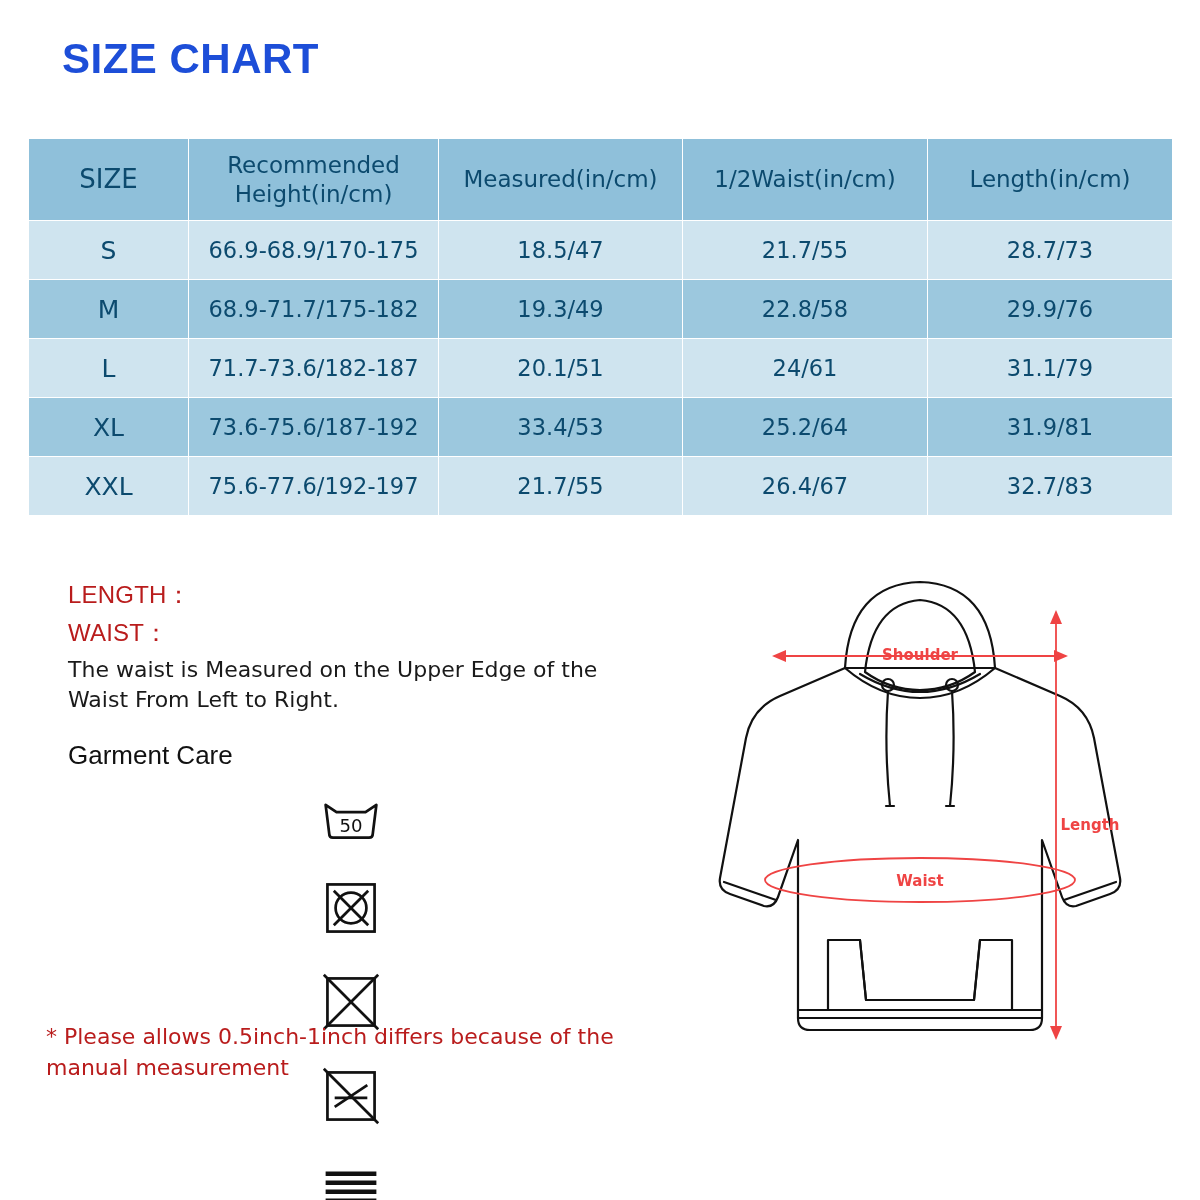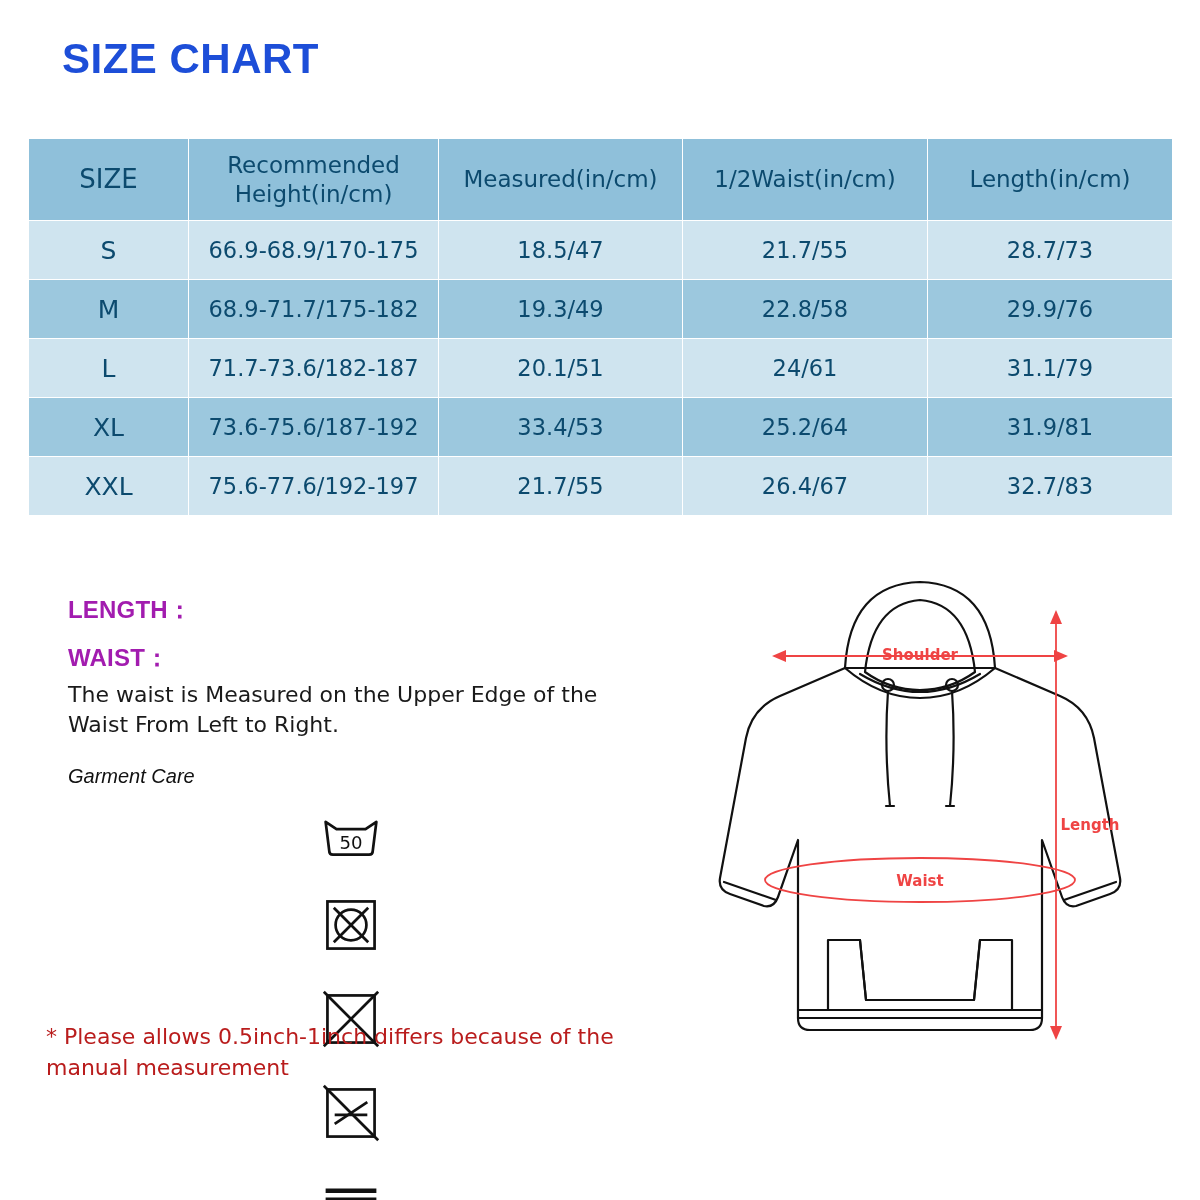--- a/index.html
+++ b/index.html
@@ -72,38 +72,37 @@
   table.size-table tbody td.size-col { font-size: 25px; }
 
   
   .left-col {
     position: absolute;
     left: 68px; top: 578px;
     width: 560px;
   }
   .sec-head {
     font-family: "Liberation Sans", sans-serif;
-    font-weight: 700;
+    font-weight: 400;
     font-size: 24px;
-    color: #a21caf;
-    margin: 16px 0 6px 0;
+    color: #b91c1c;
+    margin: 1px 0 6px 0;
     letter-spacing: 0.2px;
   }
   .sec-body {
     font-size: 22px;
     color: #1a1a1a;
     line-height: 1.35;
     margin: 0 0 26px 0;
   }
   .care-title {
     font-family: "Liberation Sans", sans-serif;
-    font-size: 20px;
+    font-size: 26px;
     color: #111;
     margin: 6px 0 14px 0;
-    font-style: italic;
   }
   .care-row {
     display: flex;
     align-items: center;
     gap: 36px;
     margin-left: 6px;
     flex-direction: column;
   }
   .care-icon { width: 58px; height: 58px; display: block; }
 

